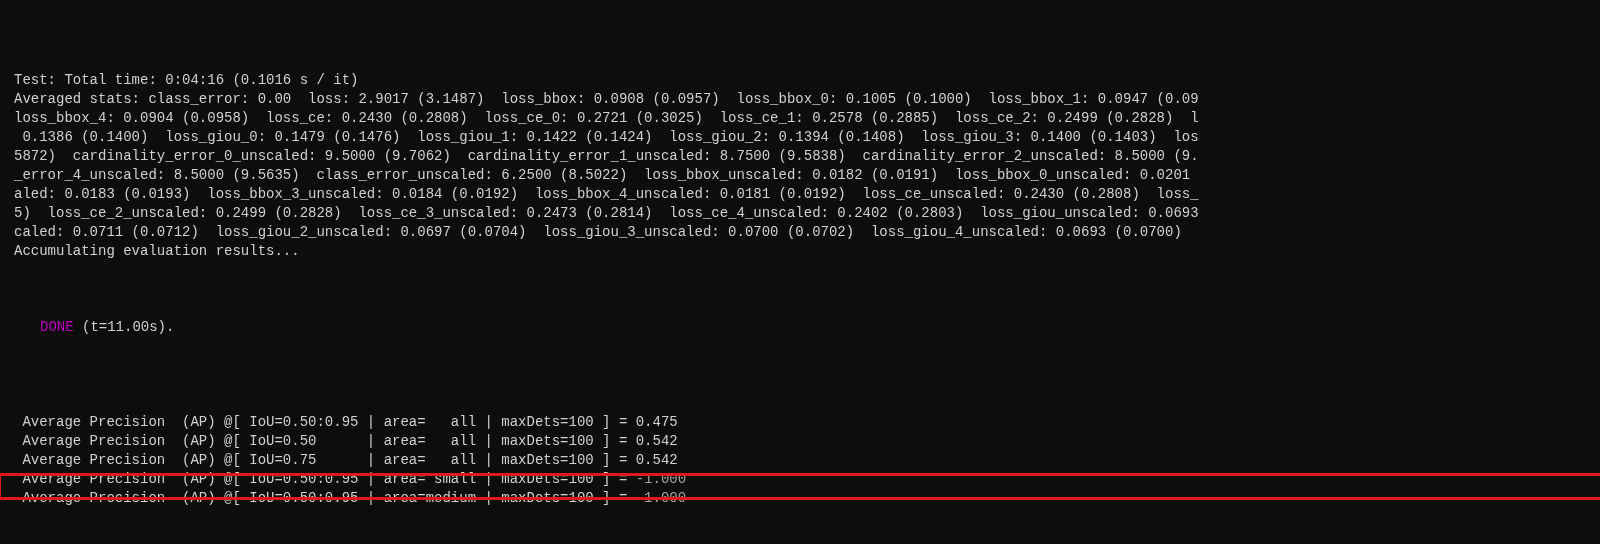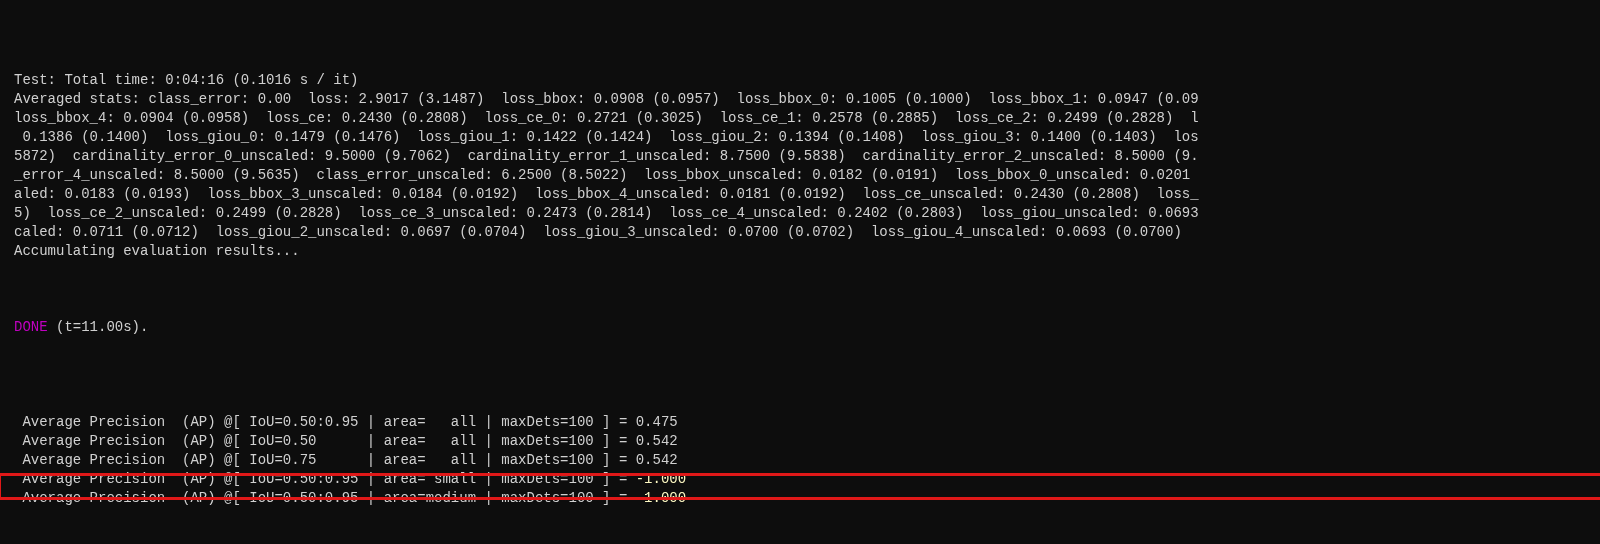--- a/index.html
+++ b/index.html
@@ -15,23 +15,23 @@
     overflow: hidden;
   }
   .terminal {
     position: relative;
     width: 1600px;
     height: 544px;
     overflow: hidden;
     padding: 14px;
     white-space: pre;
   }
-  .cr-magenta { color: #c000c0; }
+  .cr-magenta { color: #c000c0; margin-left: 26px; }
   .line { display:block; white-space: pre; }
-  .neg { color: #fef9c3; }
+  .neg { color: #a3a3a3; }
   .highlight-box {
     position: absolute;
     border: 3px solid #e01818;
     pointer-events: none;
   }
 </style>
 </head>
 <body>
 
 <div class="terminal">

